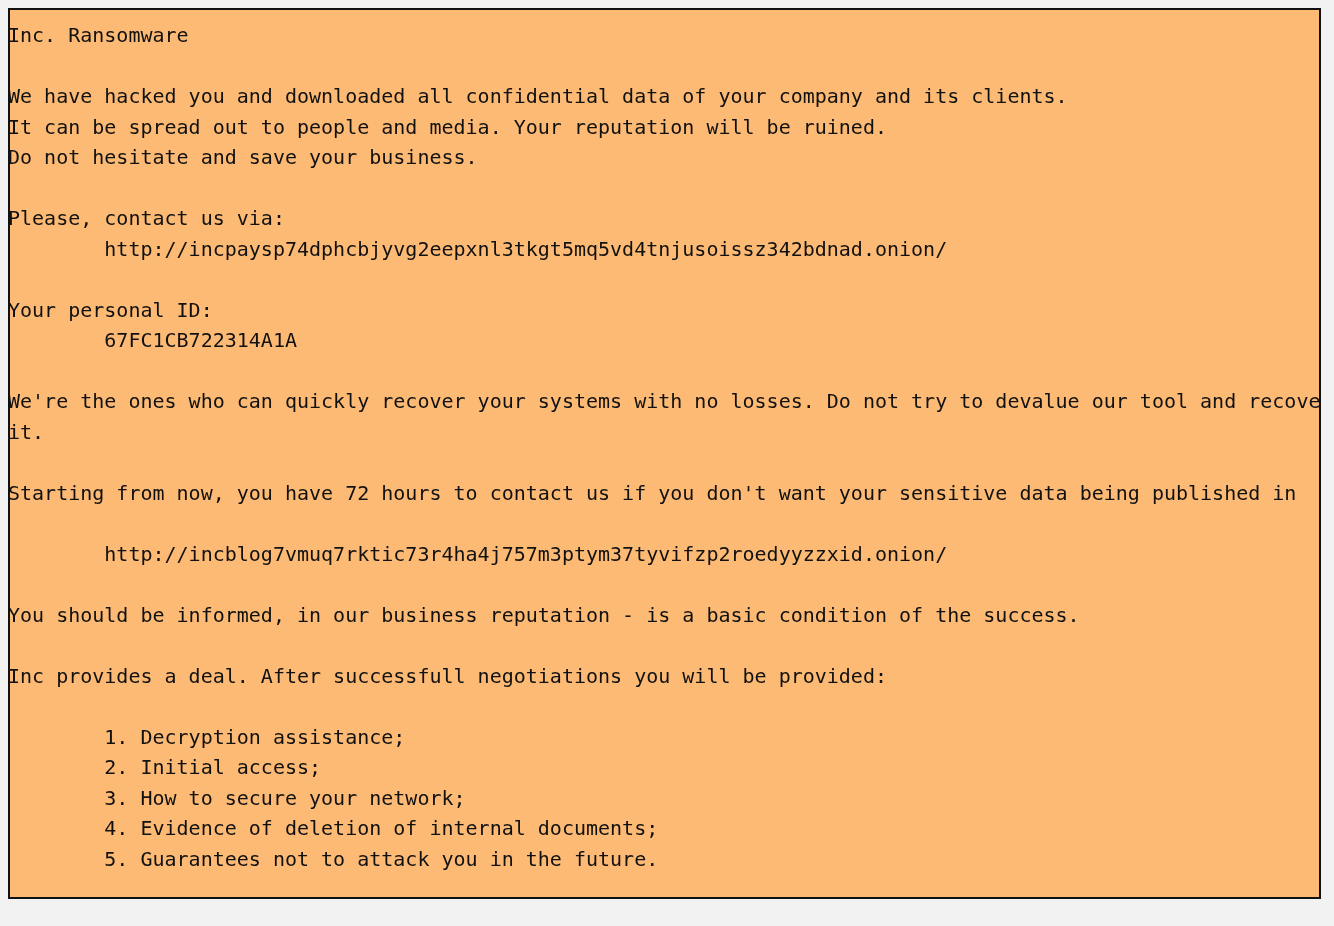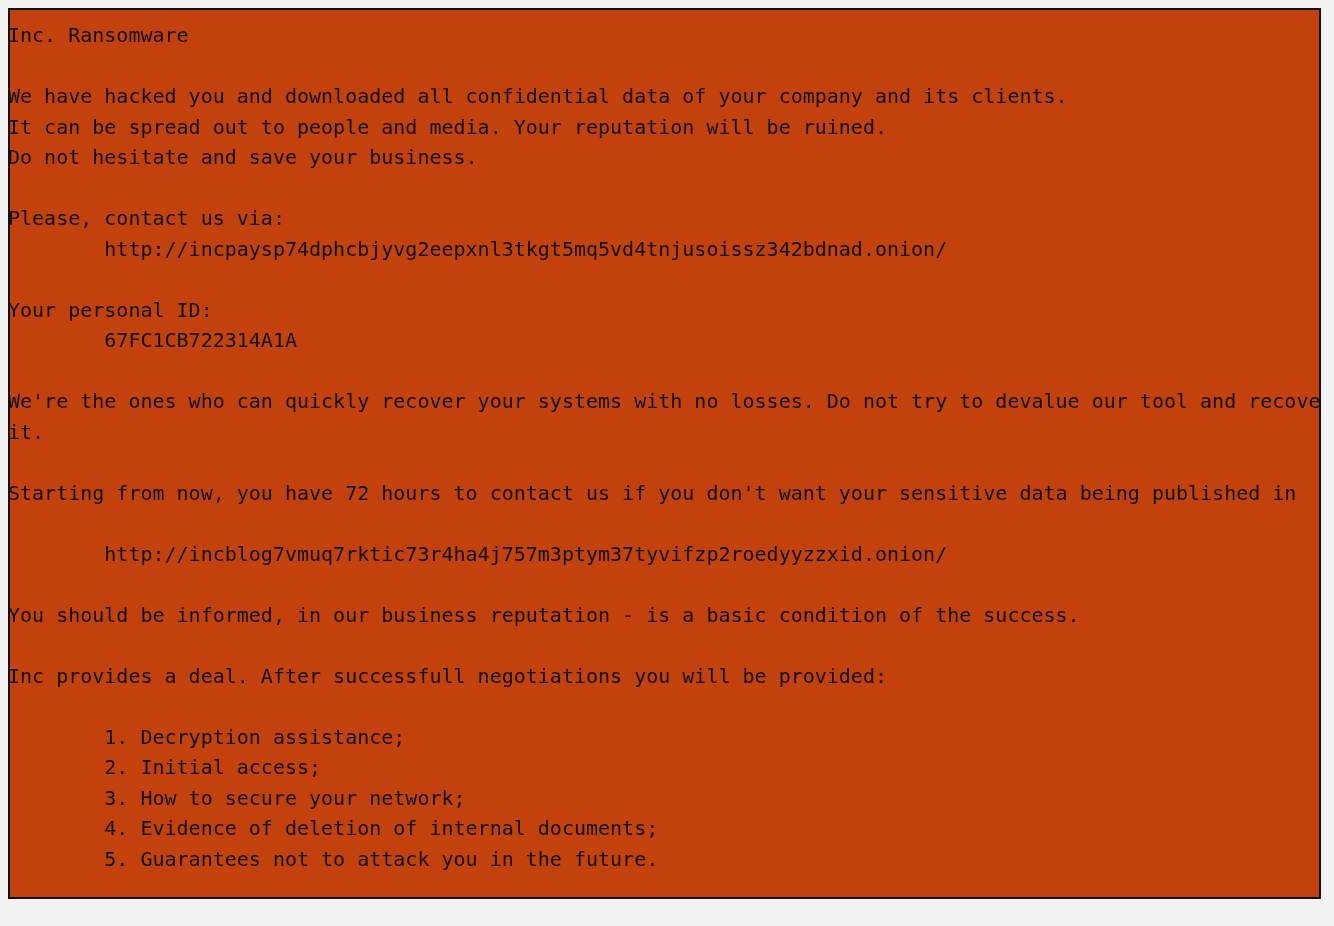--- a/index.html
+++ b/index.html
@@ -14,21 +14,21 @@
     font-family: "DejaVu Sans Mono", "Liberation Mono", monospace;
     overflow: hidden;
   }
   #note-window {
     position: absolute;
     left: 8px;
     top: 8px;
     width: 1313px;
     height: 891px;
     box-sizing: border-box;
-    background: #c2410c;
+    background: #fdba74;
     border: 2px solid #111111;
     overflow: hidden;
   }
   #note-body {
     position: absolute;
     left: -2px;
     top: 10px;
     width: 1400px;
     white-space: pre;
     font-size: 20px;

